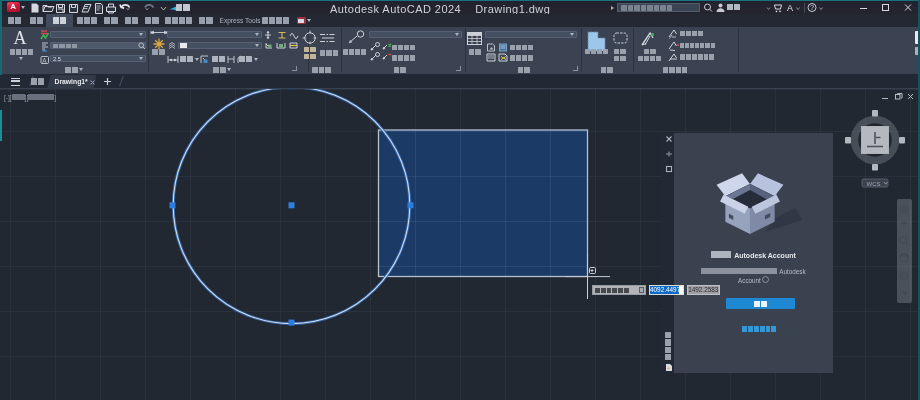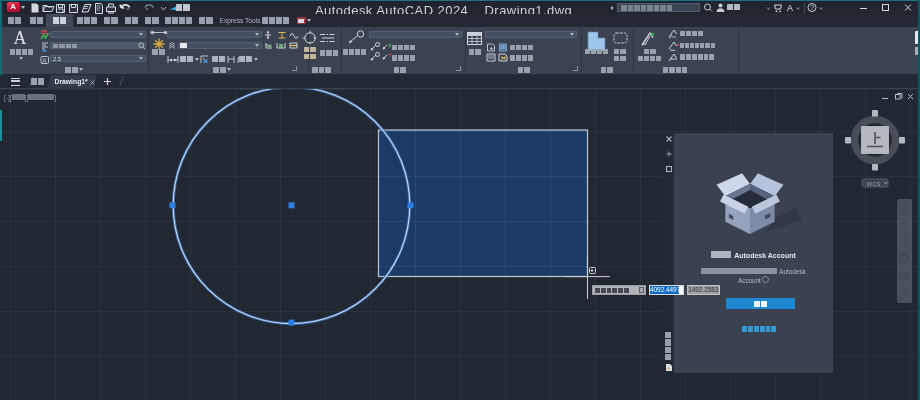--- a/index.html
+++ b/index.html
@@ -63,21 +63,21 @@
  <path d="M69.5 1.5 h5.5 l1.5 2 v8 h-7 z" fill="#2c3340"></path>
       <path d="M70.5 4 h4 M70.5 6 h4 M70.5 8 h3" stroke-width=".7"></path>
  <path d="M80.5 5 h9 v4.5 h-9 z M82.5 5 v-3 h5 v3 M82.5 9.5 v1.5 h5 v-1.5" fill="#2c3340"></path>
  <path d="M95 5.5 c2-3.5 7-3.5 8.5 0 M95 5.5 l-1-3 M95 5.5 l3.2 .6" fill="none" stroke-width="1.6" stroke="#e3e6ea"></path>
  <path d="M113.5 5.5 c-2-3.5 -7-3.5 -8.5 0" fill="none" stroke-width="1.6" stroke="#6c7787" transform="translate(14,0)"></path>
  <path d="M135 5 l2.5 3 2.5 -3" fill="none" stroke="#aab1bb"></path>
       <path d="M100.5 6 l1.5 2 1.5-2 M119.5 6 l1.5 2 1.5-2" fill="none" stroke="#8f96a0" stroke-width=".8"></path>
  <path d="M143.5 7.5 l10-4.5 -4 5.5 -2-1 z" fill="#35b6e8" stroke="none"></path>
 </svg>
 <div class="z" style="left:176px;top:3.5px;width:14px;height:7px;--s:7.5px;--c:#c2c7cf"></div>
-<div class="ab" style="left:315px;top:3px;font-size:13px;color:#cdd2d9;letter-spacing:.45px">Autodesk AutoCAD 2024&nbsp;&nbsp;&nbsp;&nbsp;Drawing1.dwg</div>
+<div class="ab" style="left:330px;top:3px;font-size:11px;color:#cdd2d9;letter-spacing:.45px">Autodesk AutoCAD 2024&nbsp;&nbsp;&nbsp;&nbsp;Drawing1.dwg</div>
 <div class="ab" style="left:611px;top:5.5px;width:0;height:0;border-top:2.5px solid transparent;border-bottom:2.5px solid transparent;border-left:3px solid #aab1bb"></div>
 <div class="ab" style="left:617px;top:2.5px;width:83px;height:9px;background:#3a4453;border:1px solid #515b6b;box-sizing:border-box"></div>
 <div class="z" style="left:621px;top:5px;width:51px;height:5.5px;--s:6.5px;--c:#79828f"></div>
 <svg width="220" height="12" viewBox="0 0 220 12" style="left:700px;top:1.5px" fill="none" stroke="#c7ccd3" stroke-width="1">
  <circle cx="7.5" cy="5" r="3"></circle>
       <path d="M9.7 7.2 l2.3 2.3"></path>
  <circle cx="20.5" cy="3.5" r="2" fill="#c7ccd3" stroke="none"></circle>
       <path d="M16.5 10 c0-5 8-5 8 0 z" fill="#c7ccd3" stroke="none"></path>
  <path d="M67 5.5 l1.5 2 1.5-2" stroke="#8f96a0" stroke-width=".9"></path>
  <path d="M74.5 3 h7 l-1 4 h-5 z" stroke="#d4d8de"></path>

